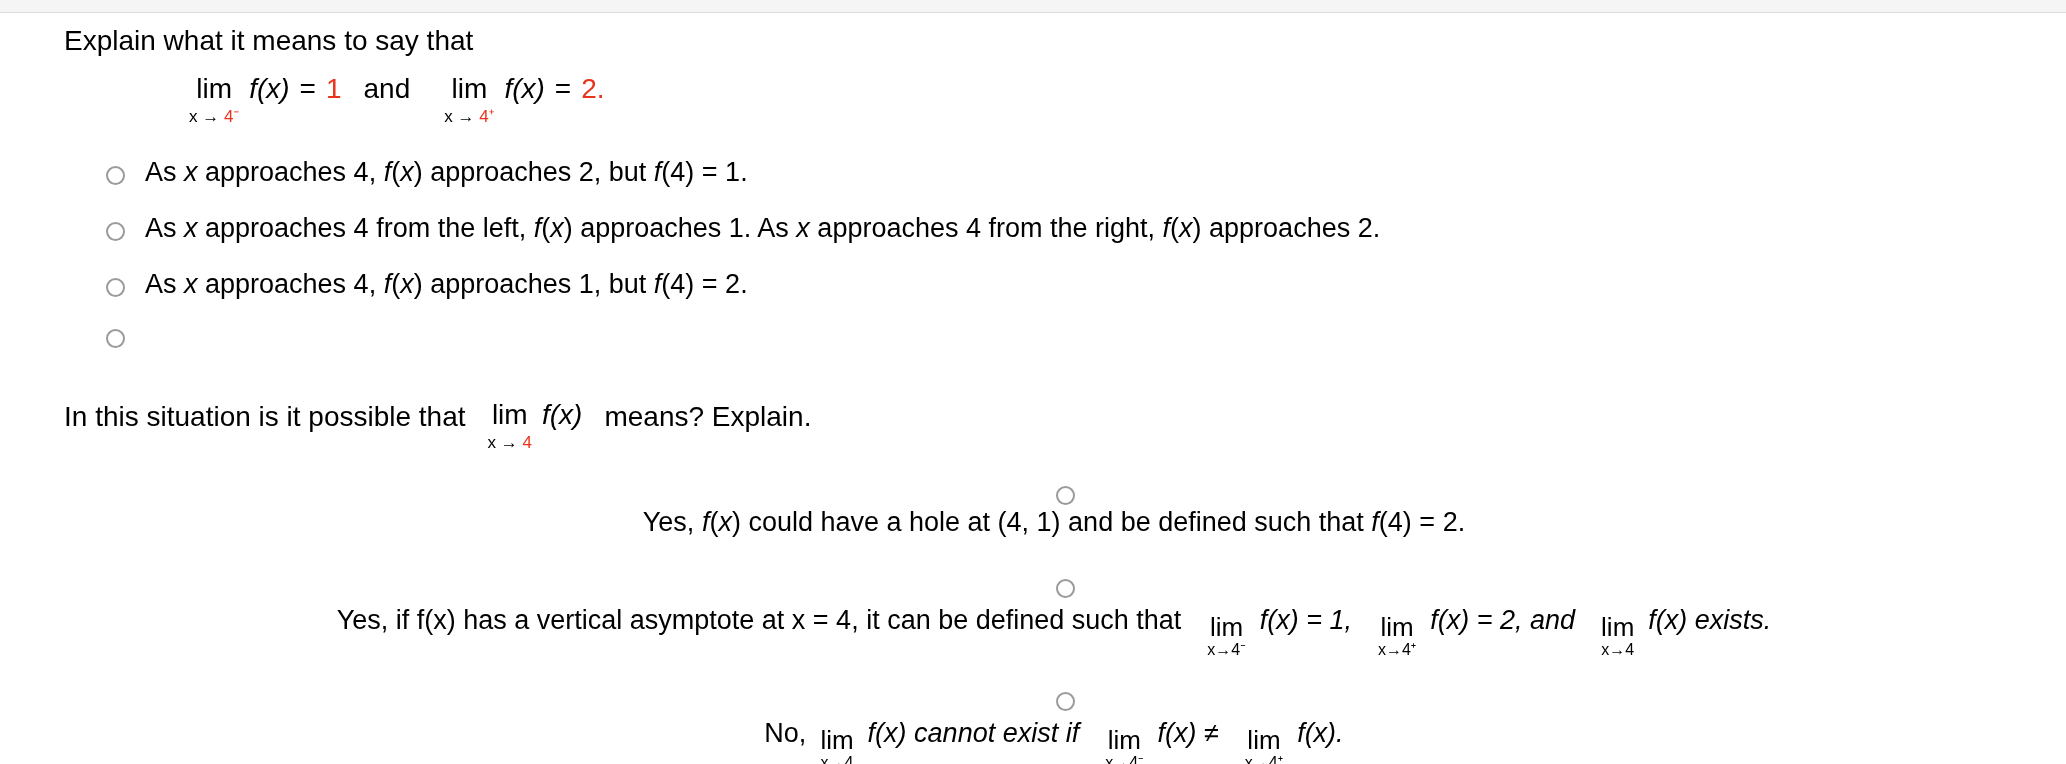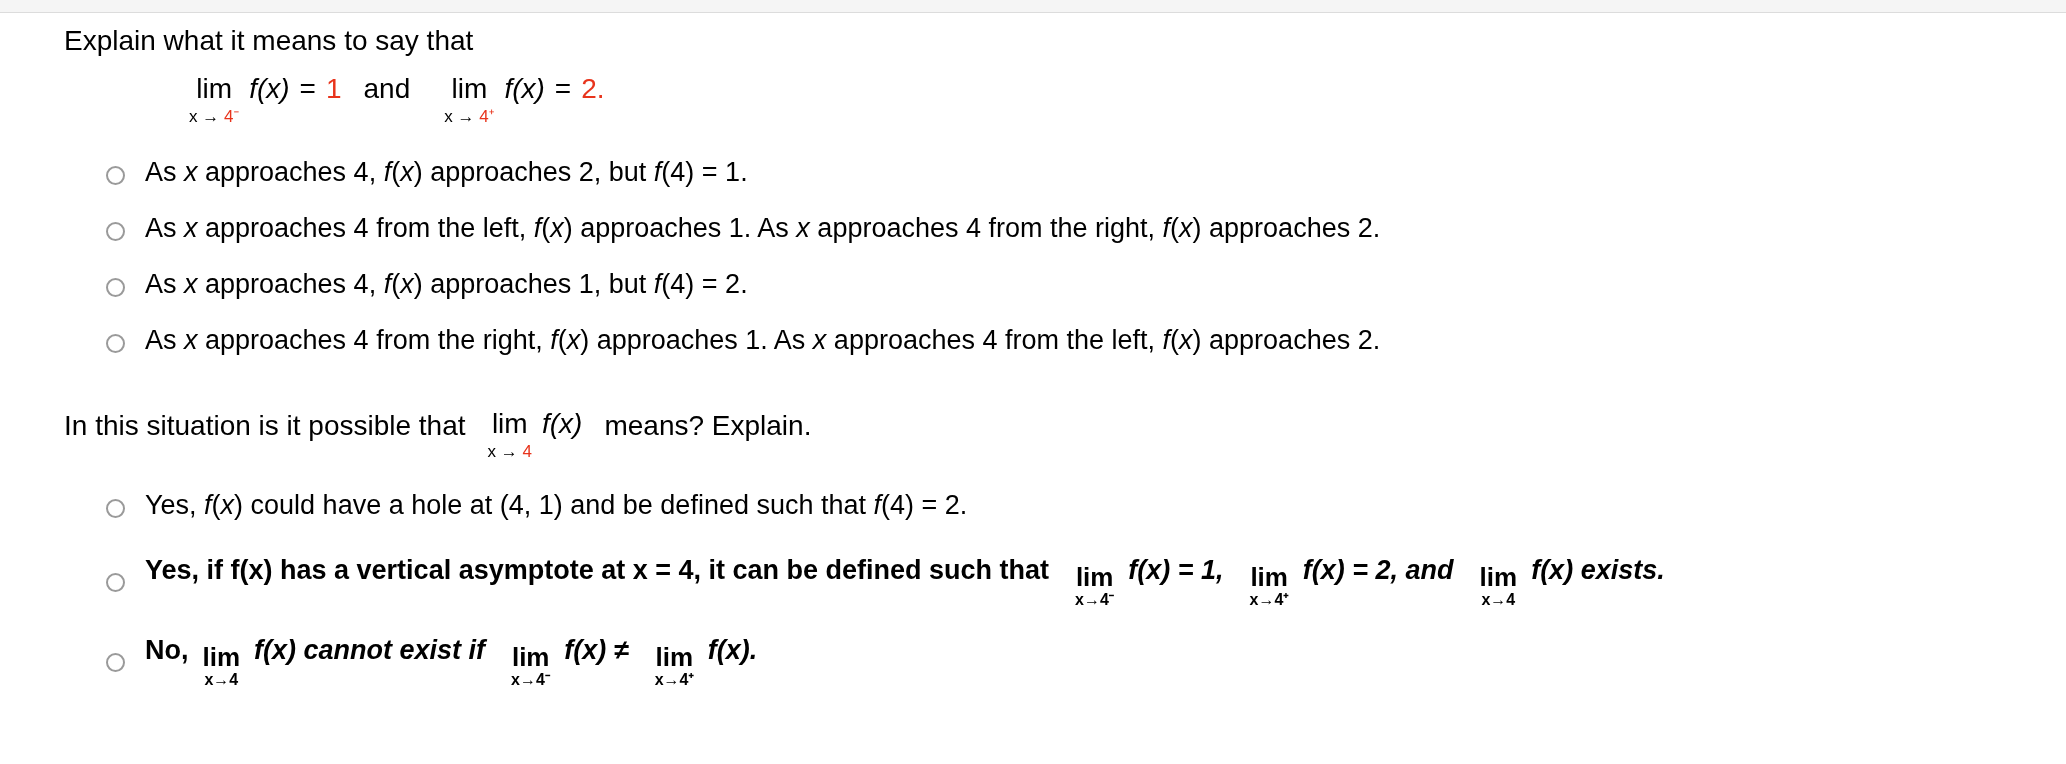--- a/index.html
+++ b/index.html
@@ -138,23 +138,23 @@
     margin-left: 0px;
   }
   .q2-prompt {
     font-size: 28px;
     line-height: 34px;
     white-space: nowrap;
     display: flex;
     align-items: flex-start;
   }
   #group2 { margin-top: 26px; }
-  #group2 .opt { margin-bottom: 26px; }
+  #group2 .opt { margin-bottom: 26px; flex-direction: column; }
   #group2 .opt-mathline .radio { margin-top: 14px; }
-  .opt-text-tall { line-height: 44px; font-weight: bold; }
+  .opt-text-tall { line-height: 44px; }
 </style>
 </head>
 <body>
 
 <div class="topbar"></div>
 <div class="leftrule"></div>
 
 <div class="page">
   <div class="content">
 
@@ -198,21 +198,20 @@
         <div class="opt">
           <span class="radio"></span>
           <span class="opt-text">As <i>x</i> approaches 4 from the left, <i>f</i>(<i>x</i>) approaches 1. As <i>x</i> approaches 4 from the right, <i>f</i>(<i>x</i>) approaches 2.</span>
         </div>
         <div class="opt">
           <span class="radio"></span>
           <span class="opt-text">As <i>x</i> approaches 4, <i>f</i>(<i>x</i>) approaches 1, but <i>f</i>(4) = 2.</span>
         </div>
         <div class="opt">
           <span class="radio"></span>
-          <span class="opt-text">As <i>x</i> approaches 4 from the right, <i>f</i>(<i>x</i>) approaches 1. As <i>x</i> approaches 4 from the left, <i>f</i>(<i>x</i>) approaches 2.</span>
         </div>
       </div>
     </div>
 
     <div class="q2">
 
       <div class="q2-prompt">
         <span>In this situation is it possible that</span>
         <span class="gap-m"></span>
         <span class="limstack" style="top:0px;">

